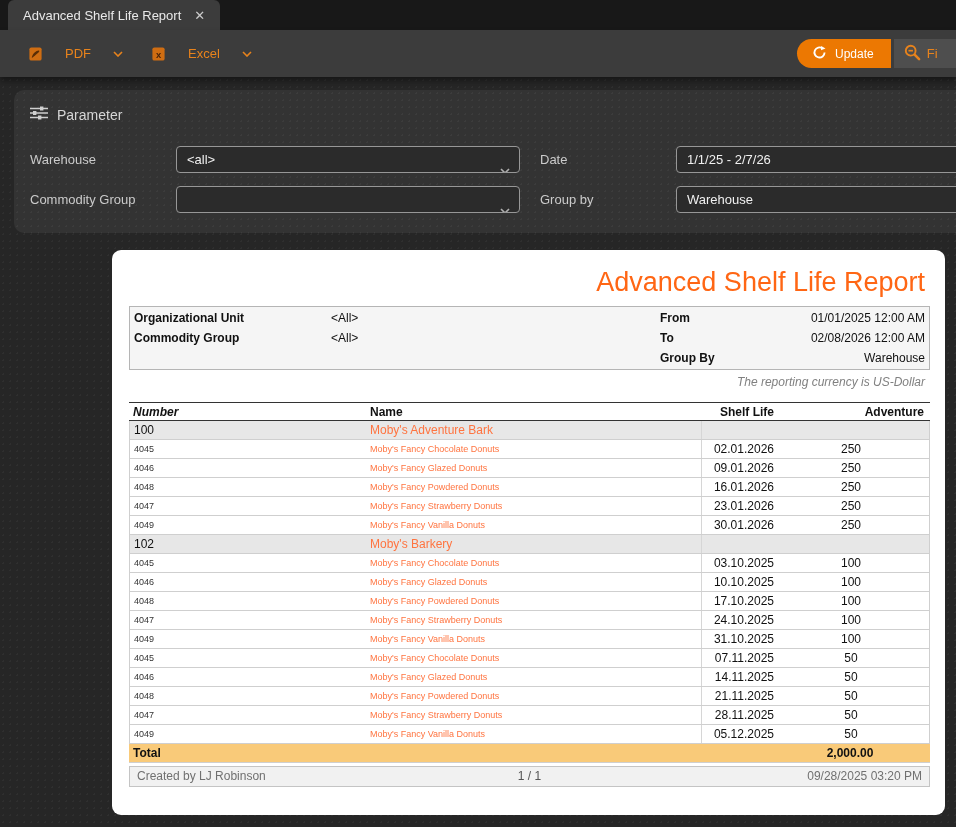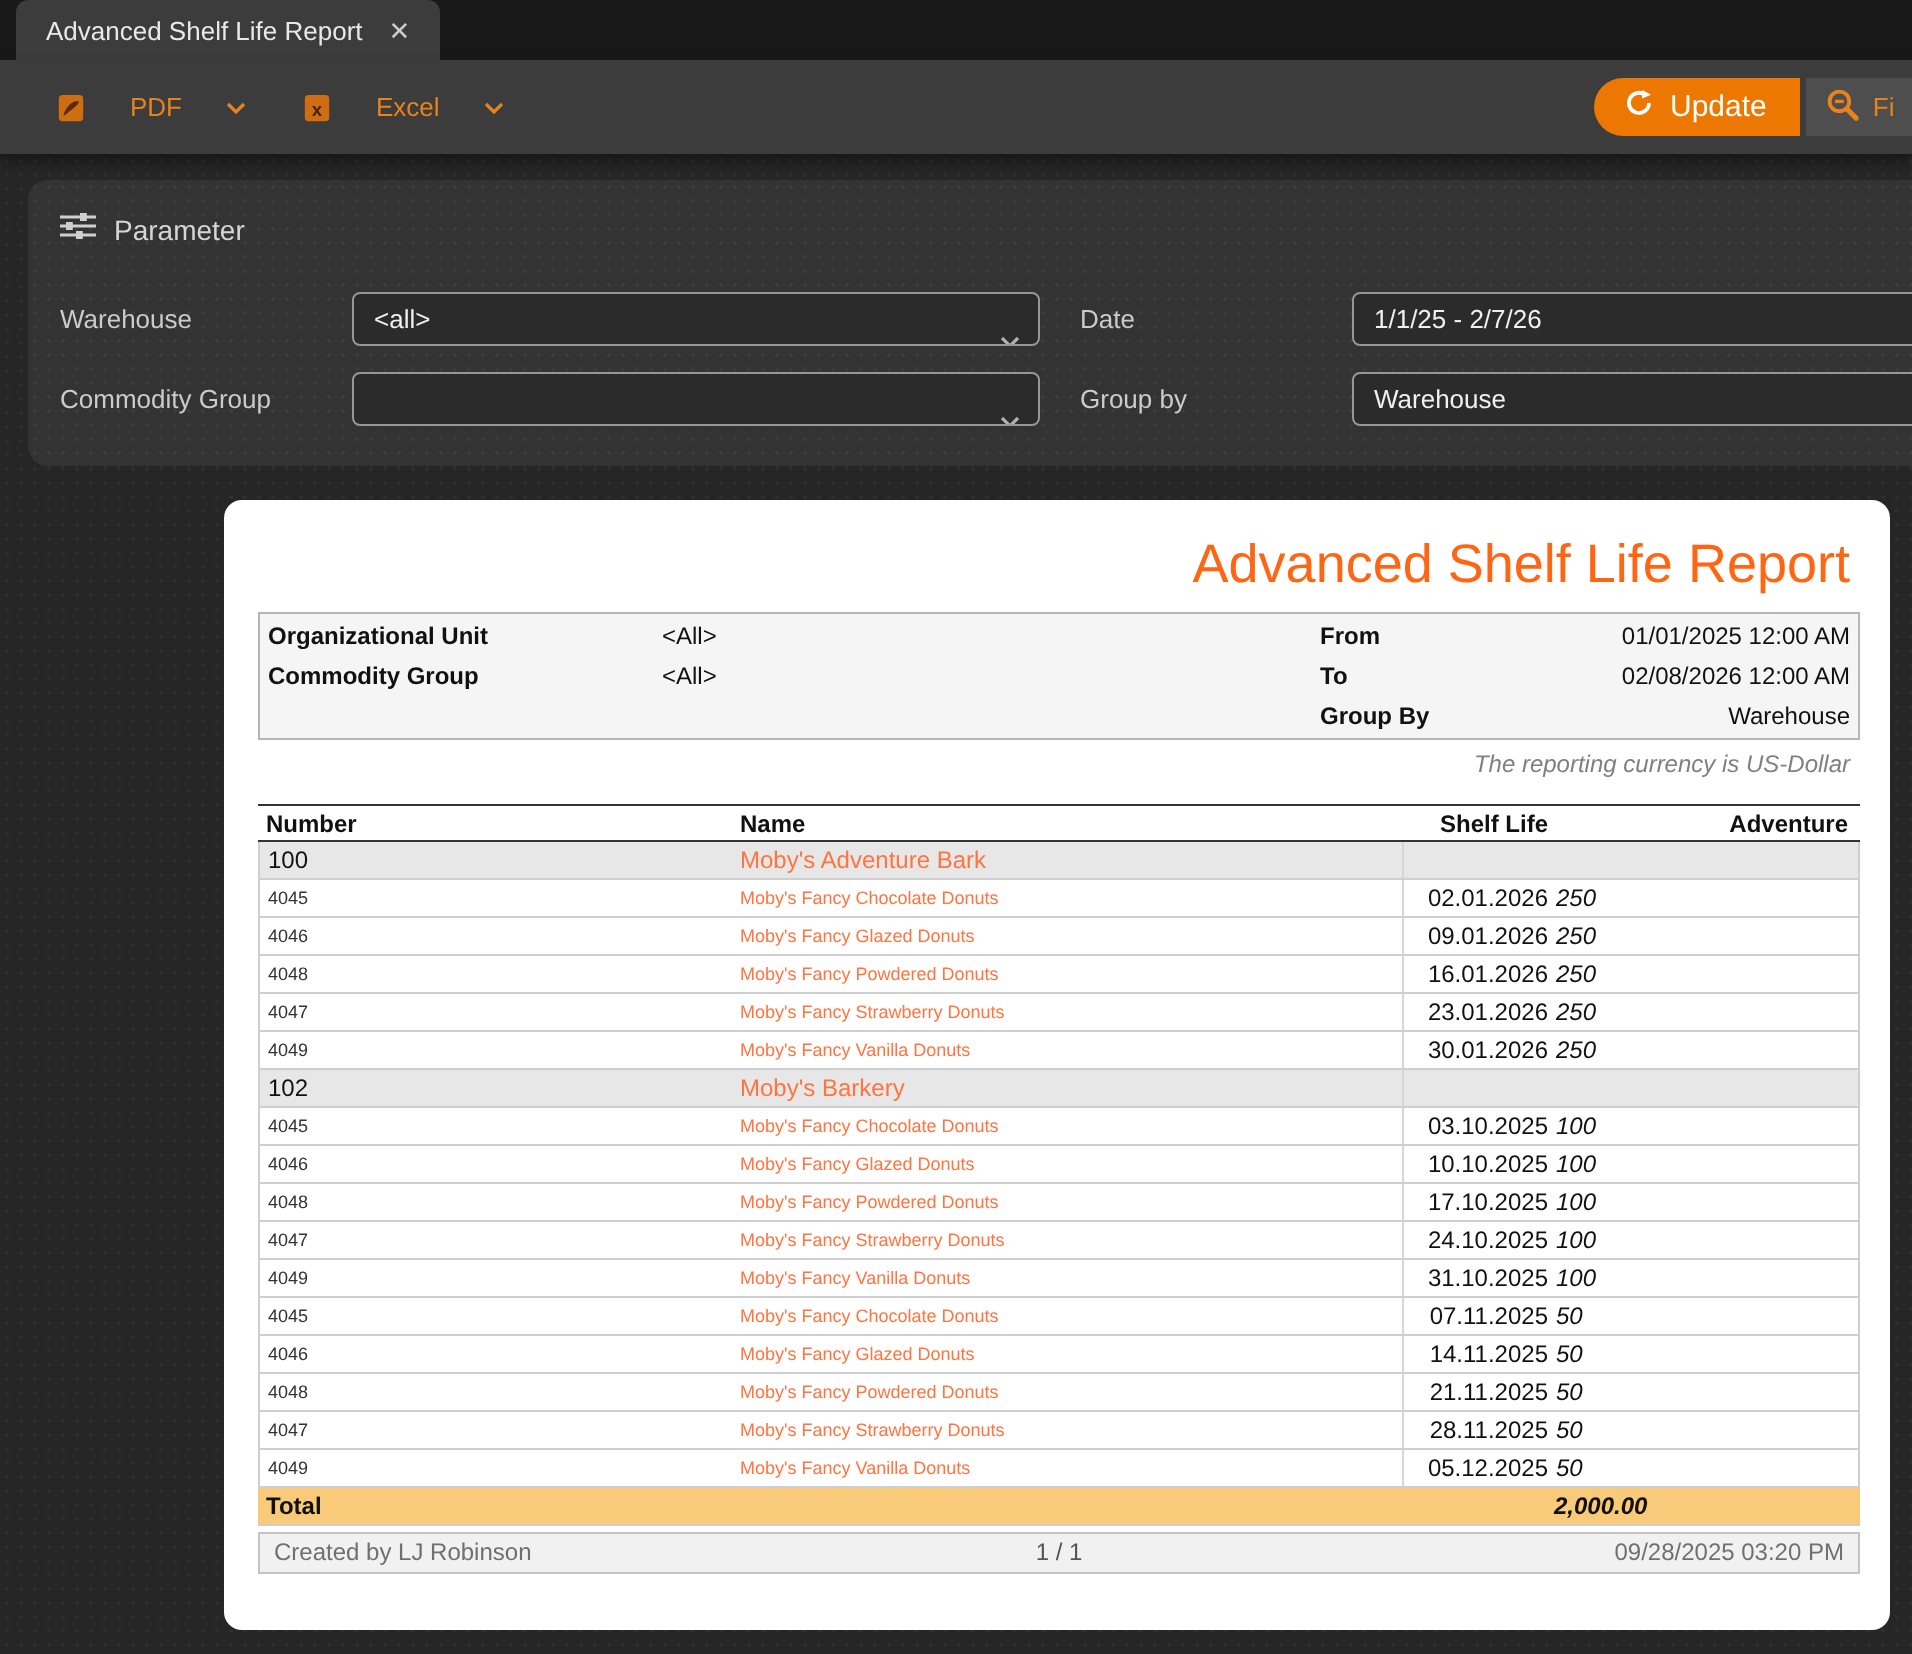--- a/index.html
+++ b/index.html
@@ -32,21 +32,21 @@
     display:flex; align-items:center; gap:22px;
     color:#e8831c; font-size:13px; cursor:pointer;
   }
   .tool-btn svg { display:block; }
   .update-group {
     position:absolute; left:797px; top:9px; height:29px;
     display:flex; align-items:stretch; gap:3px;
   }
   .update-btn {
     border:none; display:flex; align-items:center; gap:8px;
-    background:#ec7802; color:#ffffff; font-size:15px; font-family:inherit;
+    background:#ec7802; color:#ffffff; font-size:12px; font-family:inherit;
     border-radius:15px 0 0 15px; padding:0 17px 0 15px; cursor:pointer;
   }
   .find-btn {
     border:none; display:flex; align-items:center; gap:6px;
     background:#4e4e4e; color:#e8831c; font-size:13px; font-family:inherit;
     padding:0 10px; width:120px; cursor:pointer;
   }
 
   
   .param-panel {
@@ -106,33 +106,33 @@
     font-style:italic; font-size:12px; color:#808080;
   }
 
   
   .r-table { margin-top:13px; font-size:12px; color:#111; }
   .thead {
     display:grid; grid-template-columns:241px 332px 76px 152px;
     height:19px; align-items:center; font-weight:bold;
     border-top:1px solid #333; border-bottom:1px solid #333;
   }
-  .thead .c1 { padding-left:4px; }
+  .thead .c1 { padding-left:4px;font-style:italic; }
   .thead .c3, .thead .c4 { text-align:right; }
   .thead .c3 { padding-right:4px; }
   .thead .c4 { padding-right:6px; }
   .tbody { border-left:1px solid #cfcfcf; border-right:1px solid #cfcfcf; }
   .trow {
     display:grid; grid-template-columns:240px 332px 76px 151px;
     height:19px; align-items:center; border-bottom:1px solid #cfcfcf;
   }
   .trow .cell.name { border-right:1px solid #d6d6d6; height:100%; display:flex; align-items:center; }
   .trow .cell.number { padding-left:4px; }
   .trow .cell.shelf { text-align:right; padding-right:4px; }
-  .trow .cell.qty { text-align:left; padding-right:5px;font-style:italic; }
+  .trow .cell.qty { text-align:center; padding-right:5px; }
   .trow.group { background:#e7e7e7; }
   .trow.item .cell.number { font-size:9px; color:#333; }
   .link { color:#ff7440; cursor:pointer; }
   .trow.item .link { font-size:9px; }
   .trow.group .link { font-size:12px; }
   .trow.total {
     background:#f9ca79; font-weight:bold; border-bottom:1px solid #cfcfcf;
   }
   .trow.total .cell.name { border-right:none; }
 

